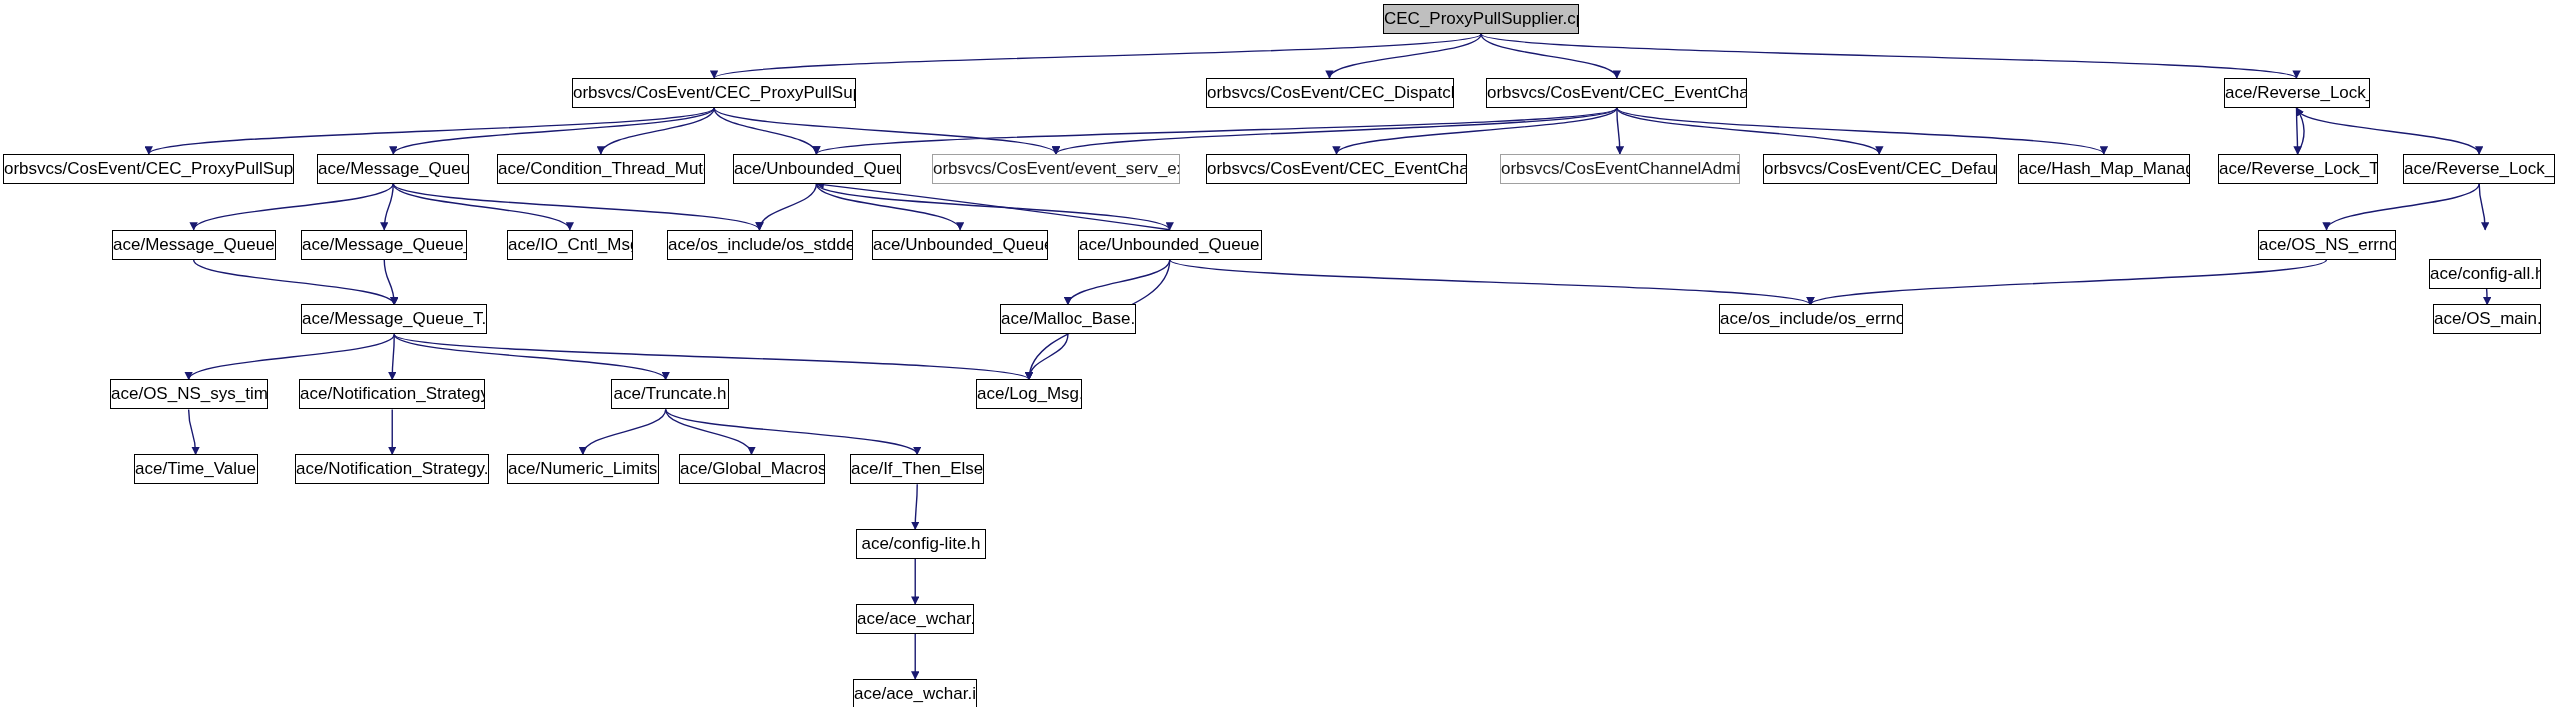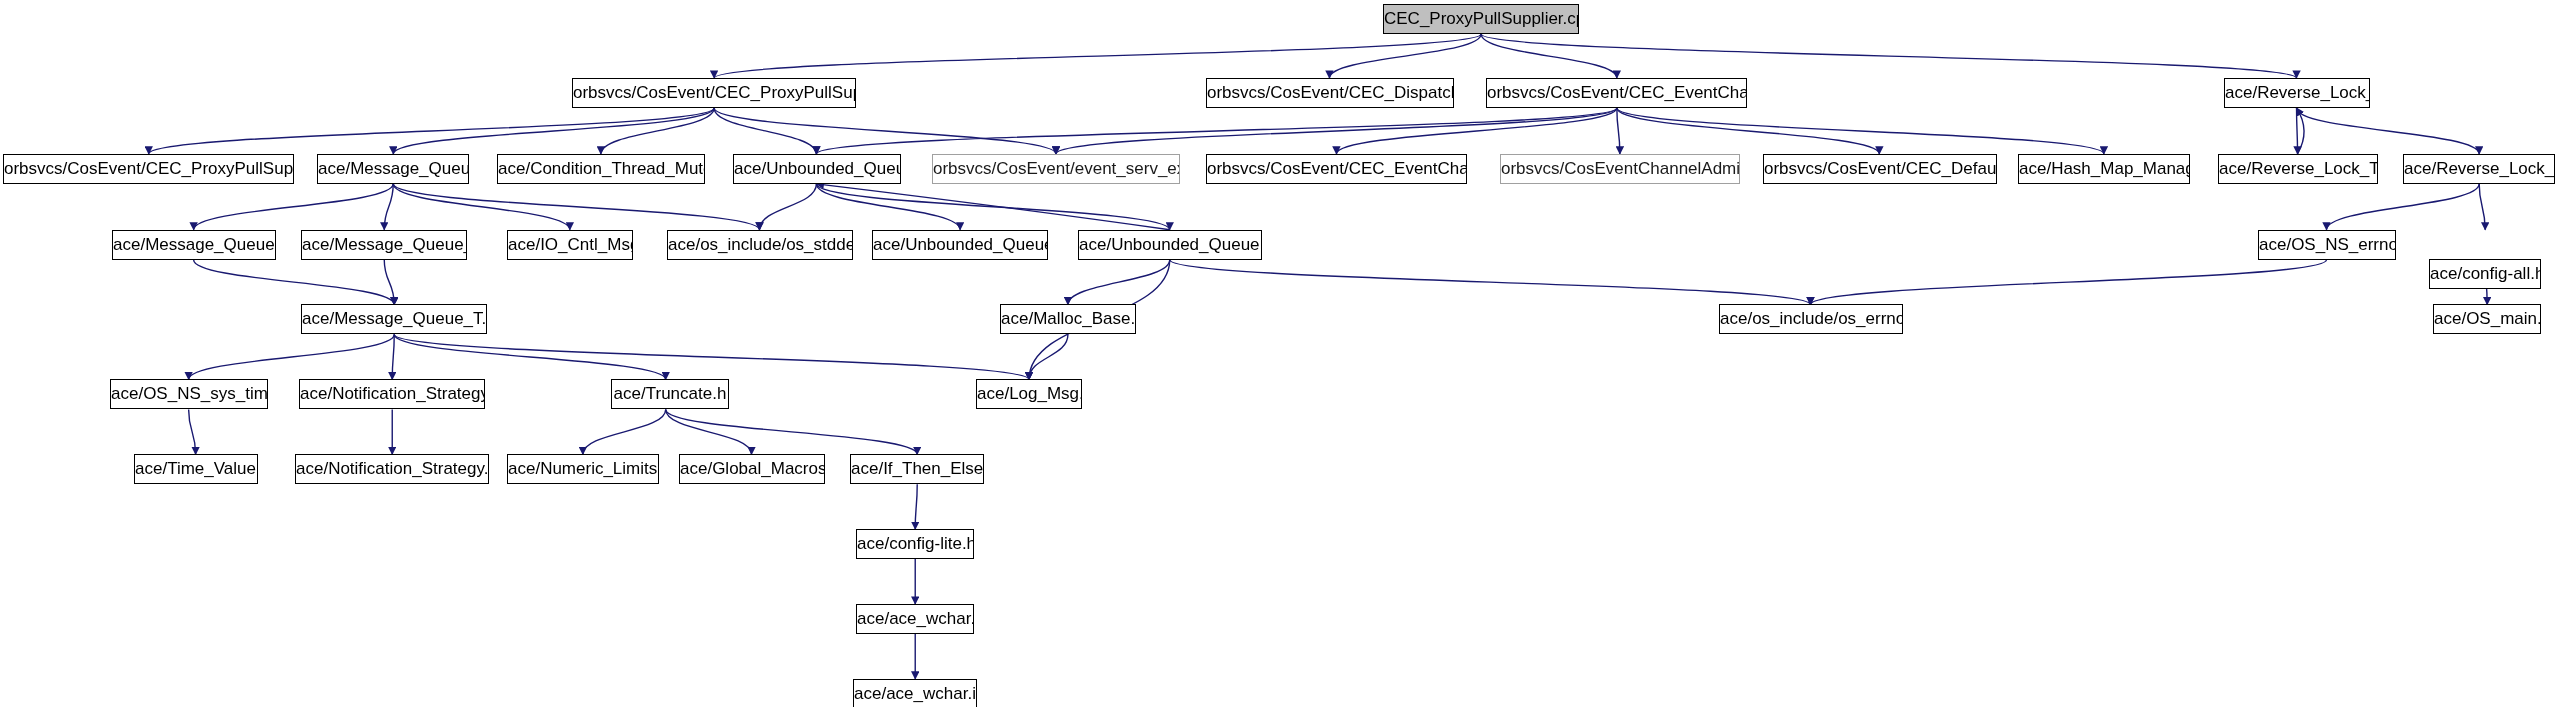--- a/index.html
+++ b/index.html
@@ -138,18 +138,18 @@
       <div class="node" style="left: 2433px; top: 304px; width: 108px;">ace/OS_main.h</div>
       <div class="node" style="left: 110px; top: 379px; width: 158px;">ace/OS_NS_sys_time.h</div>
       <div class="node" style="left: 299px; top: 379px; width: 186px;">ace/Notification_Strategy.h</div>
       <div class="node" style="left: 611px; top: 379px; width: 118px;">ace/Truncate.h</div>
       <div class="node" style="left: 976px; top: 379px; width: 106px;">ace/Log_Msg.h</div>
       <div class="node" style="left: 134px; top: 454px; width: 124px;">ace/Time_Value.h</div>
       <div class="node" style="left: 295px; top: 454px; width: 194px;">ace/Notification_Strategy.inl</div>
       <div class="node" style="left: 507px; top: 454px; width: 152px;">ace/Numeric_Limits.h</div>
       <div class="node" style="left: 679px; top: 454px; width: 146px;">ace/Global_Macros.h</div>
       <div class="node" style="left: 850px; top: 454px; width: 134px;">ace/If_Then_Else.h</div>
-      <div class="node" style="left: 856px; top: 529px; width: 118px;">ace/config-lite.h</div>
+      <div class="node" style="left: 856px; top: 529px; width: 130px;">ace/config-lite.h</div>
       <div class="node" style="left: 856px; top: 604px; width: 118px;">ace/ace_wchar.h</div>
       <div class="node" style="left: 853px; top: 679px; width: 124px;">ace/ace_wchar.inl</div>
     </div>
 </div>
 
 
 </body></html>

